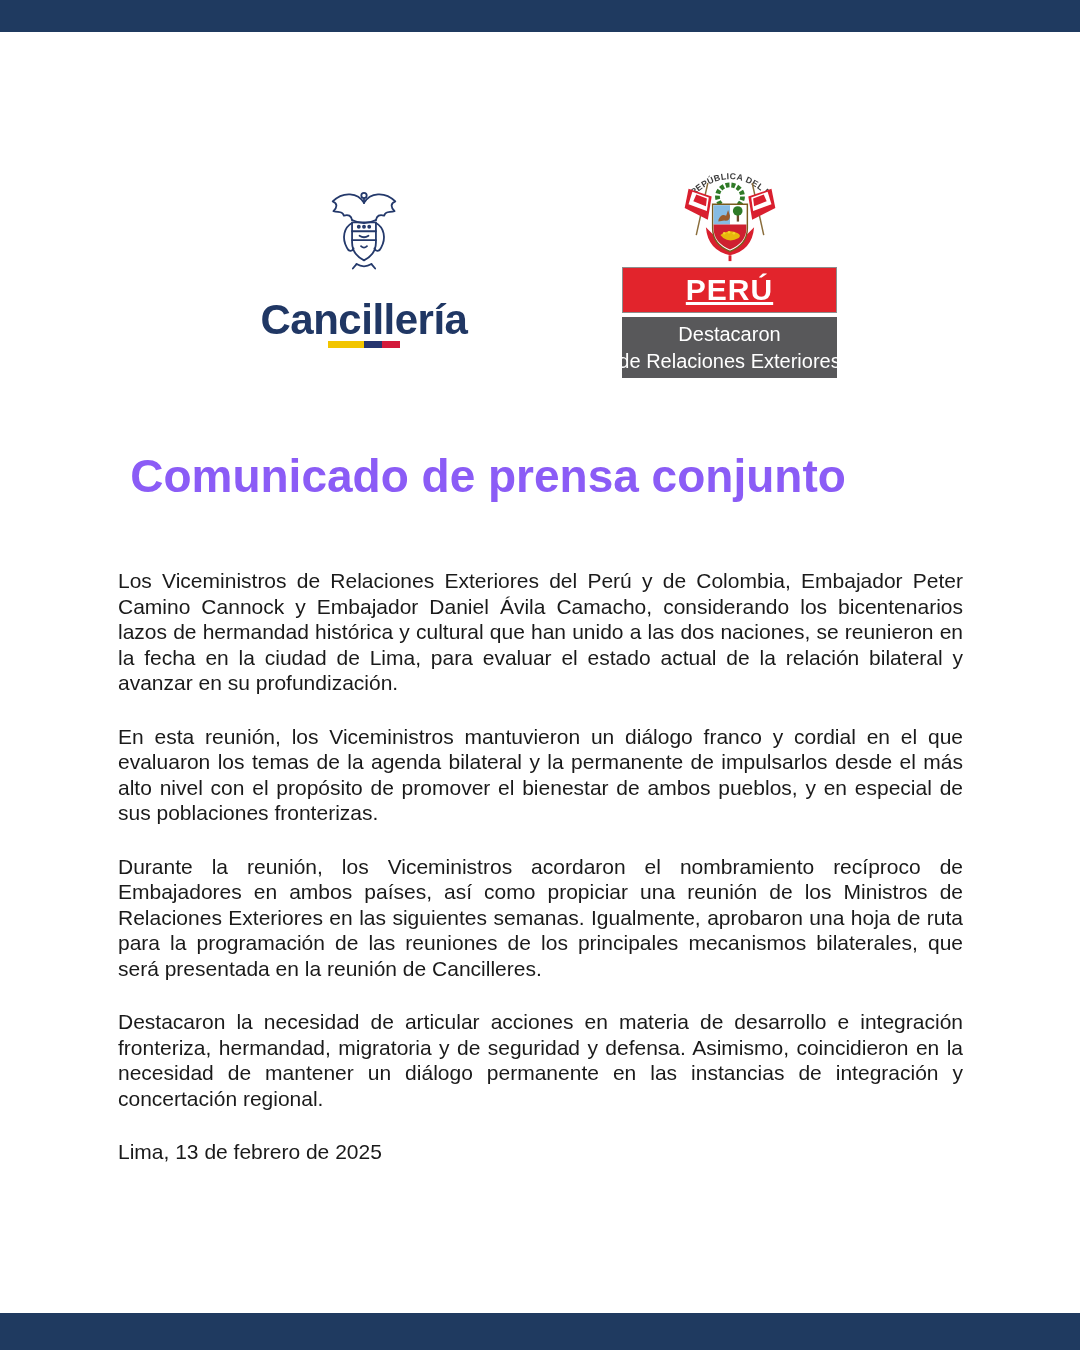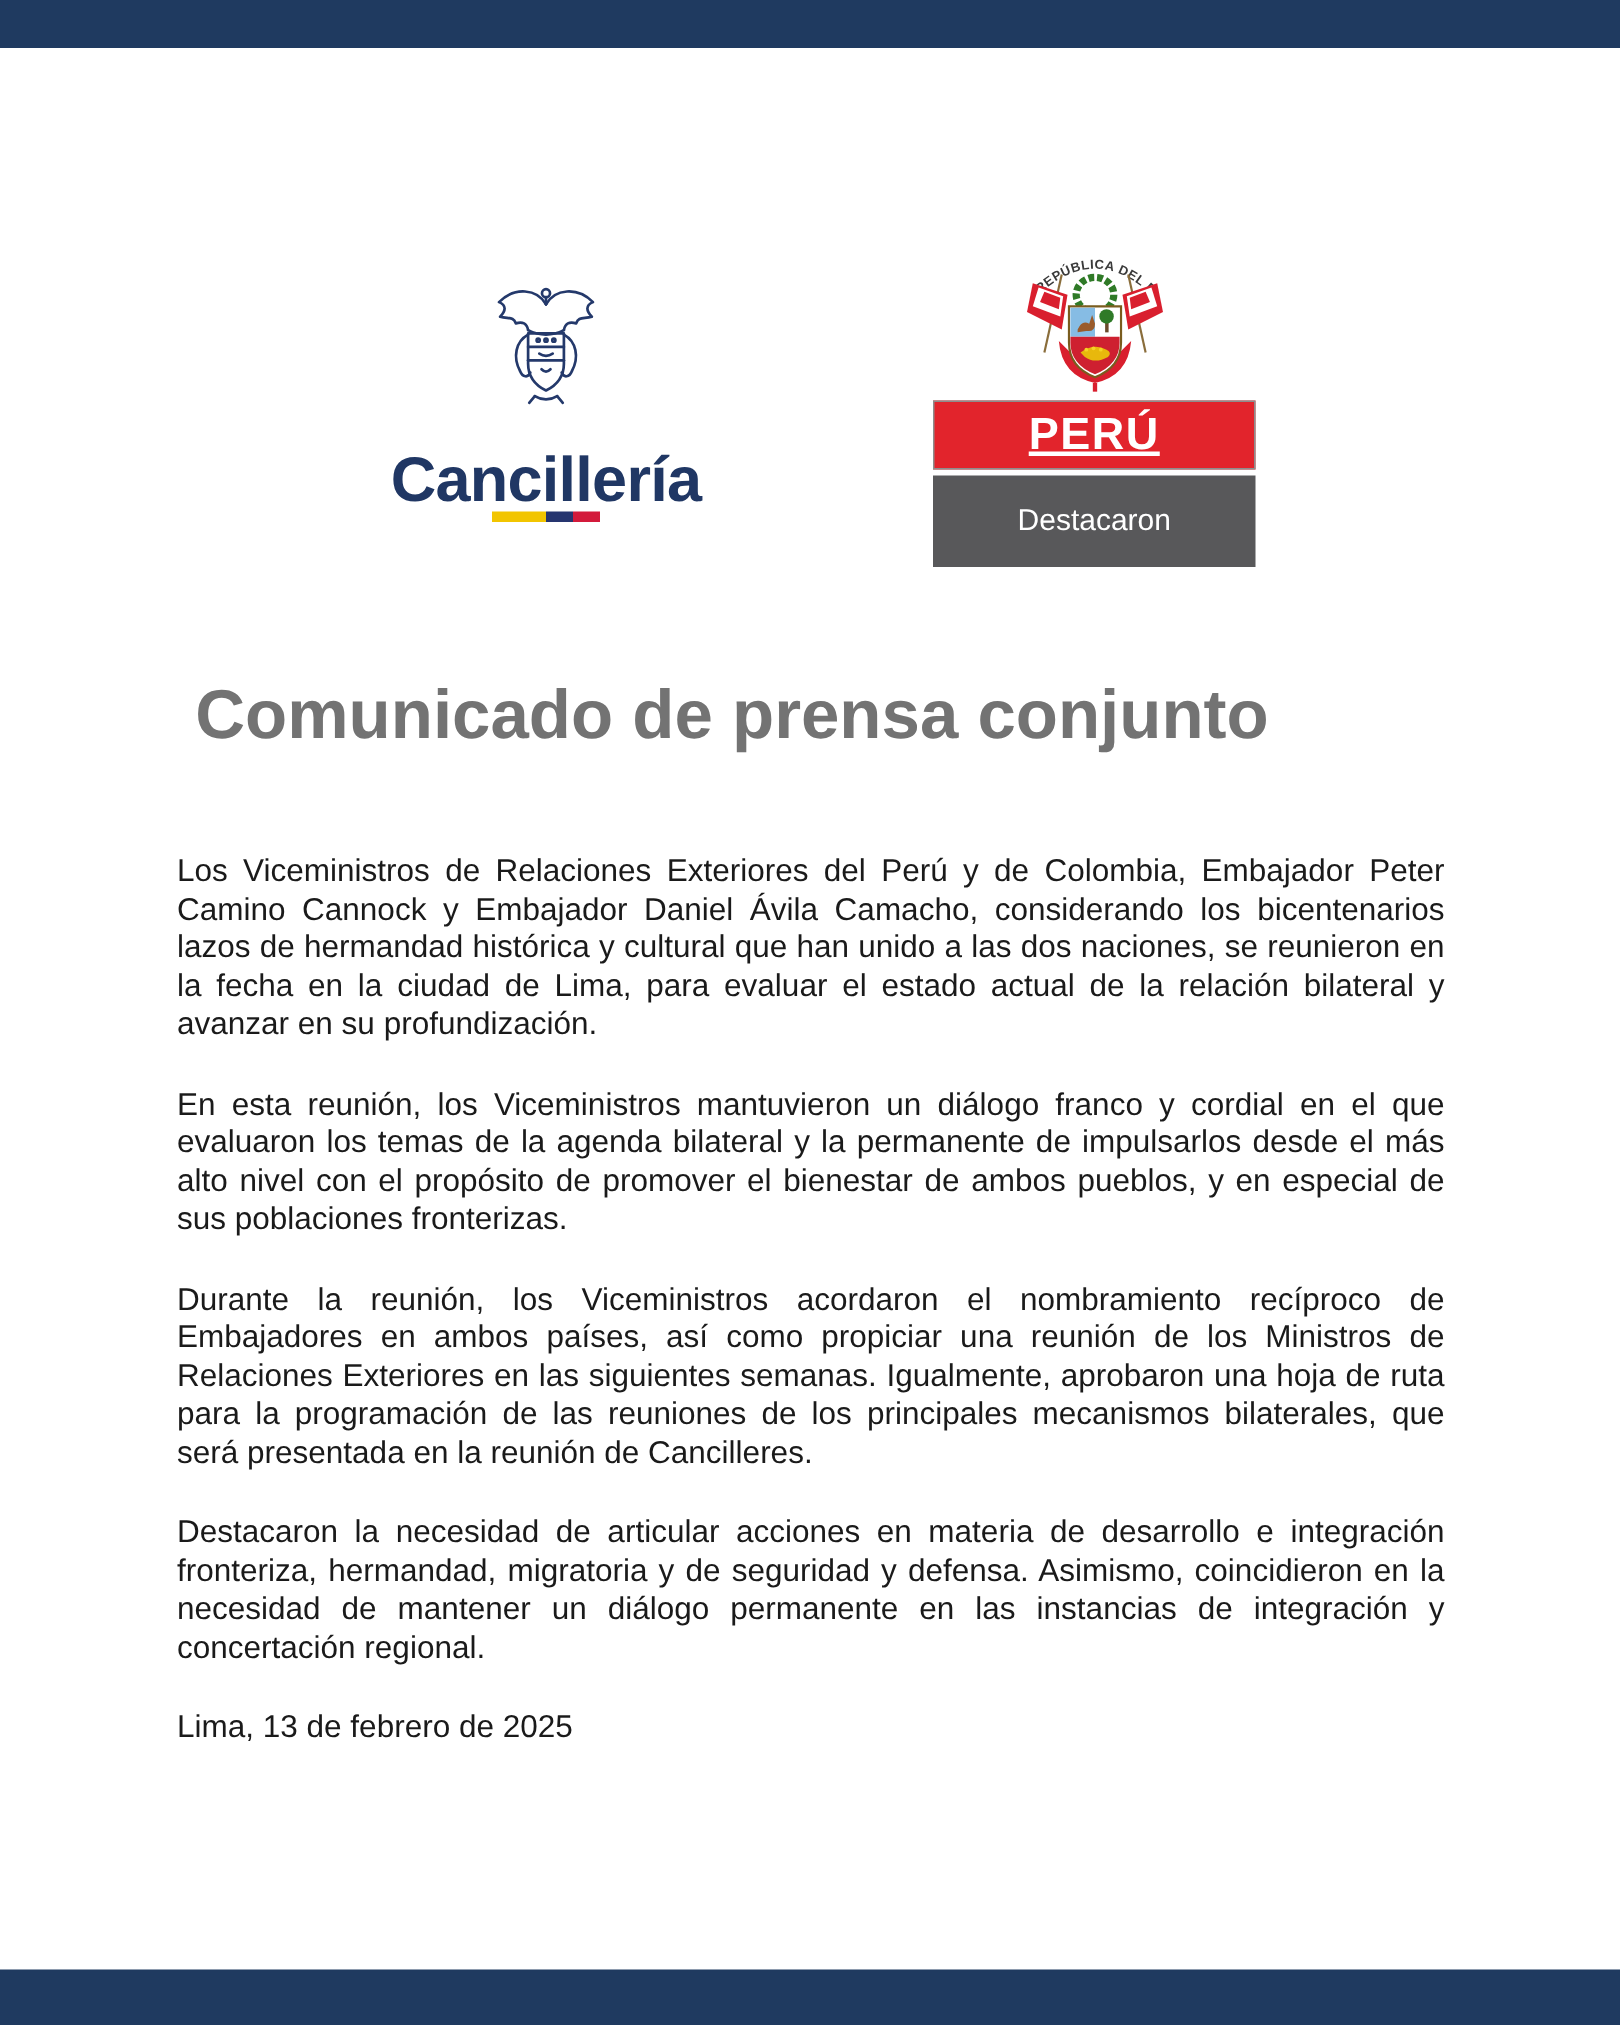--- a/index.html
+++ b/index.html
@@ -68,21 +68,21 @@
   .peru-gray-banner span {
     color: #ffffff; font-size: 20px; line-height: 27px; font-weight: 400;
     white-space: nowrap;
   }
 
   
   .doc-title {
     position: absolute; left: 0; top: 449px; width: 976px;
     text-align: center;
     font-size: 46px; font-weight: 700;
-    color: #737373;
+    color: #8b5cf6;
   }
 
   
   .doc-body {
     position: absolute; left: 118px; top: 568px; width: 845px;
     color: #1a1a1a;
   }
   .doc-body p {
     font-size: 21px; line-height: 25.5px;
     text-align: justify;
@@ -181,20 +181,21 @@
       <circle cx="49" cy="80" r="1.3" fill="#F5D327"></circle>
       <circle cx="54" cy="79" r="1.3" fill="#F5D327"></circle>
       <circle cx="59" cy="80" r="1.3" fill="#F5D327"></circle>
     </svg>
 
     <div class="peru-red-banner">
       <span>PERÚ</span>
     </div>
     <div class="peru-gray-banner">
       <span>Destacaron</span>
+      <span>de Relaciones Exteriores</span>
     </div>
   </div>
 
   <h1 class="doc-title">Comunicado de prensa conjunto</h1>
 
   <div class="doc-body">
     <p>Los Viceministros de Relaciones Exteriores del Perú y de Colombia, Embajador Peter Camino Cannock y Embajador Daniel Ávila Camacho, considerando los bicentenarios lazos de hermandad histórica y cultural que han unido a las dos naciones, se reunieron en la fecha en la ciudad de Lima, para evaluar el estado actual de la relación bilateral y avanzar en su profundización.</p>
     <p>En esta reunión, los Viceministros mantuvieron un diálogo franco y cordial en el que evaluaron los temas de la agenda bilateral y la permanente de impulsarlos desde el más alto nivel con el propósito de promover el bienestar de ambos pueblos, y en especial de sus poblaciones fronterizas.</p>
     <p>Durante la reunión, los Viceministros acordaron el nombramiento recíproco de Embajadores en ambos países, así como propiciar una reunión de los Ministros de Relaciones Exteriores en las siguientes semanas. Igualmente, aprobaron una hoja de ruta para la programación de las reuniones de los principales mecanismos bilaterales, que será presentada en la reunión de Cancilleres.</p>
     <p>Destacaron la necesidad de articular acciones en materia de desarrollo e integración fronteriza, hermandad, migratoria y de seguridad y defensa. Asimismo, coincidieron en la necesidad de mantener un diálogo permanente en las instancias de integración y concertación regional.</p>

